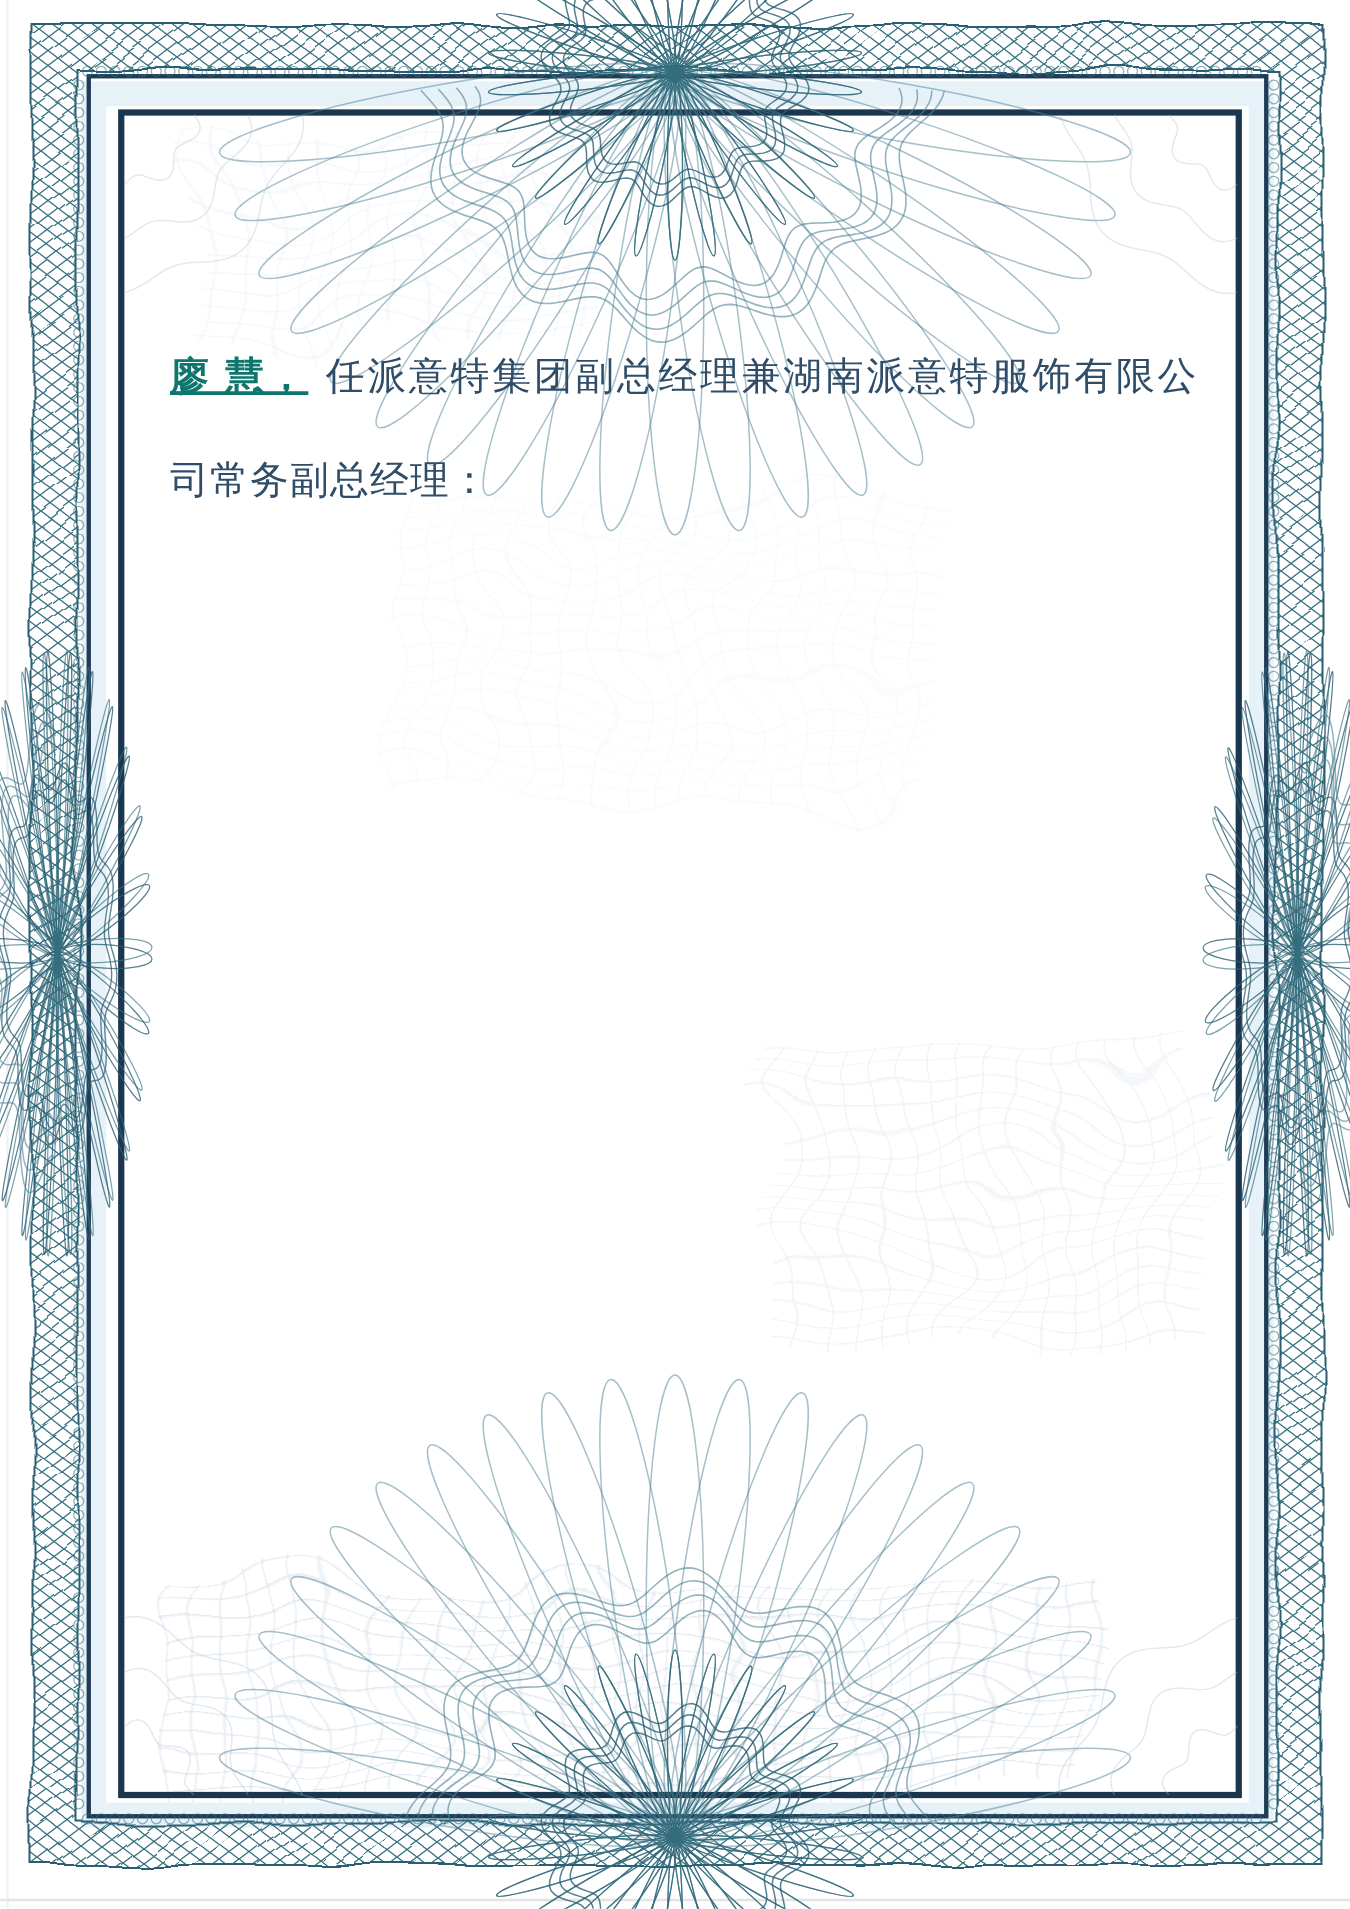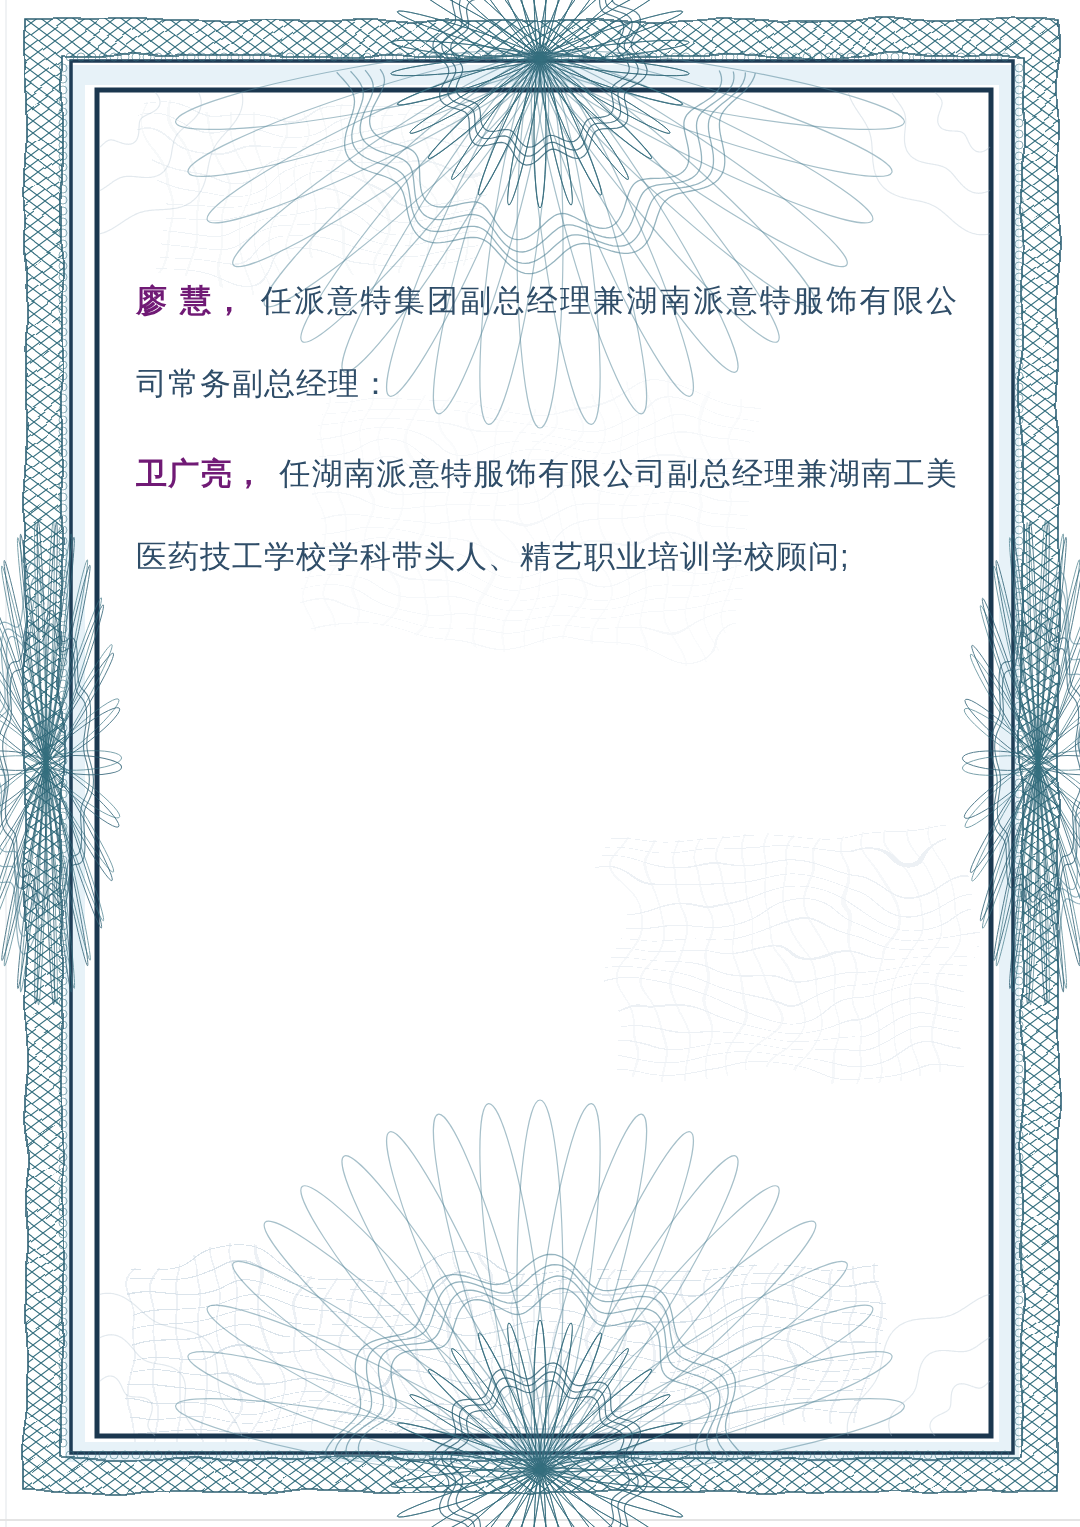--- a/index.html
+++ b/index.html
@@ -17,23 +17,24 @@
     color:#2f4d68;
     font-size:31px;
     line-height:83px;
     letter-spacing:1px;
     text-align:justify;
     text-justify:inter-ideograph;
   }
   .content p{margin:0 0 7px 0;}
   .pname{
     font-weight:700;
-    color:#701a75;
+    color:#0f766e;
     padding-right:14px;
     letter-spacing:1px;
+    text-decoration:underline;
   }
 </style>
 </head>
 <body>
 
 <div class="page">
 
   <svg id="deco" class="deco" viewBox="0 0 1080 1527" aria-hidden="true">
     <defs>
       <pattern id="lat" width="16" height="12" patternUnits="userSpaceOnUse">
@@ -815,17 +816,14 @@
         <circle cx="1019" cy="1421" r="4" fill="none" stroke="#35707f" opacity="0.55" stroke-width="1"></circle>
         <circle cx="1019" cy="1432" r="4" fill="none" stroke="#35707f" opacity="0.55" stroke-width="1"></circle>
         <circle cx="1019" cy="1443" r="4" fill="none" stroke="#35707f" opacity="0.55" stroke-width="1"></circle>
       </g>
   </svg>
 
   <div class="content">
     <p>
       <span class="pname">廖 慧，</span><span>任派意特集团副总经理兼湖南派意特服饰有限公司常务副总经理：</span>
     </p>
-    <p>
-      <span class="pname">卫广亮，</span><span>任湖南派意特服饰有限公司副总经理兼湖南工美医药技工学校学科带头人、精艺职业培训学校顾问;</span>
-    </p>
   </div>
 </div>
 
 </body></html>

